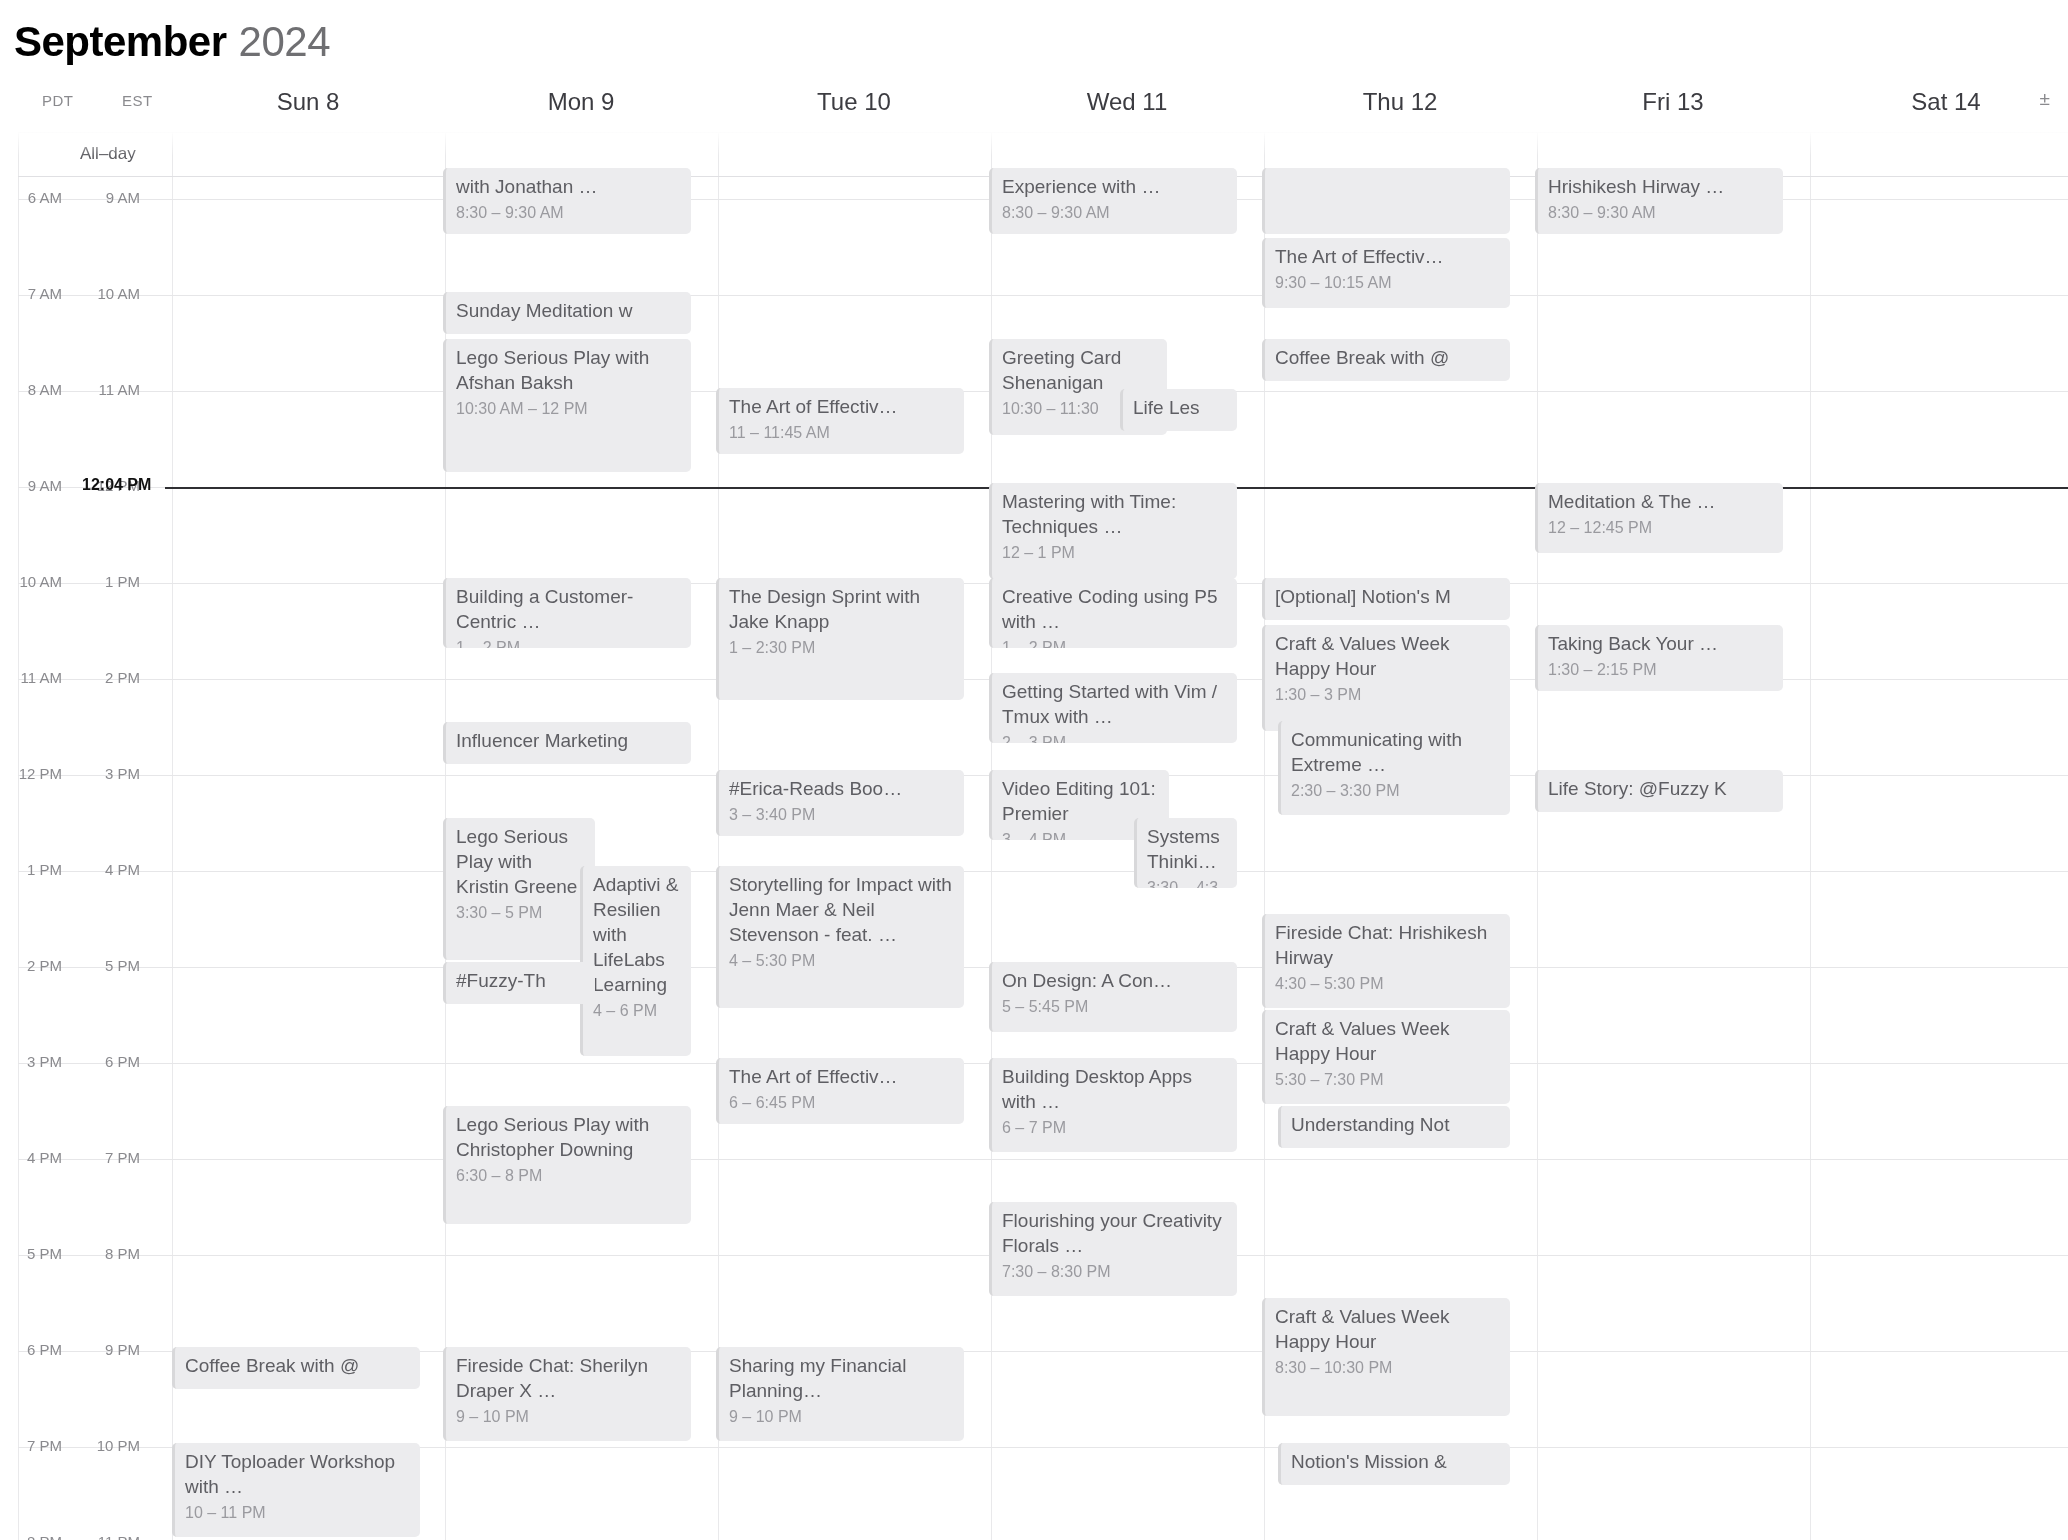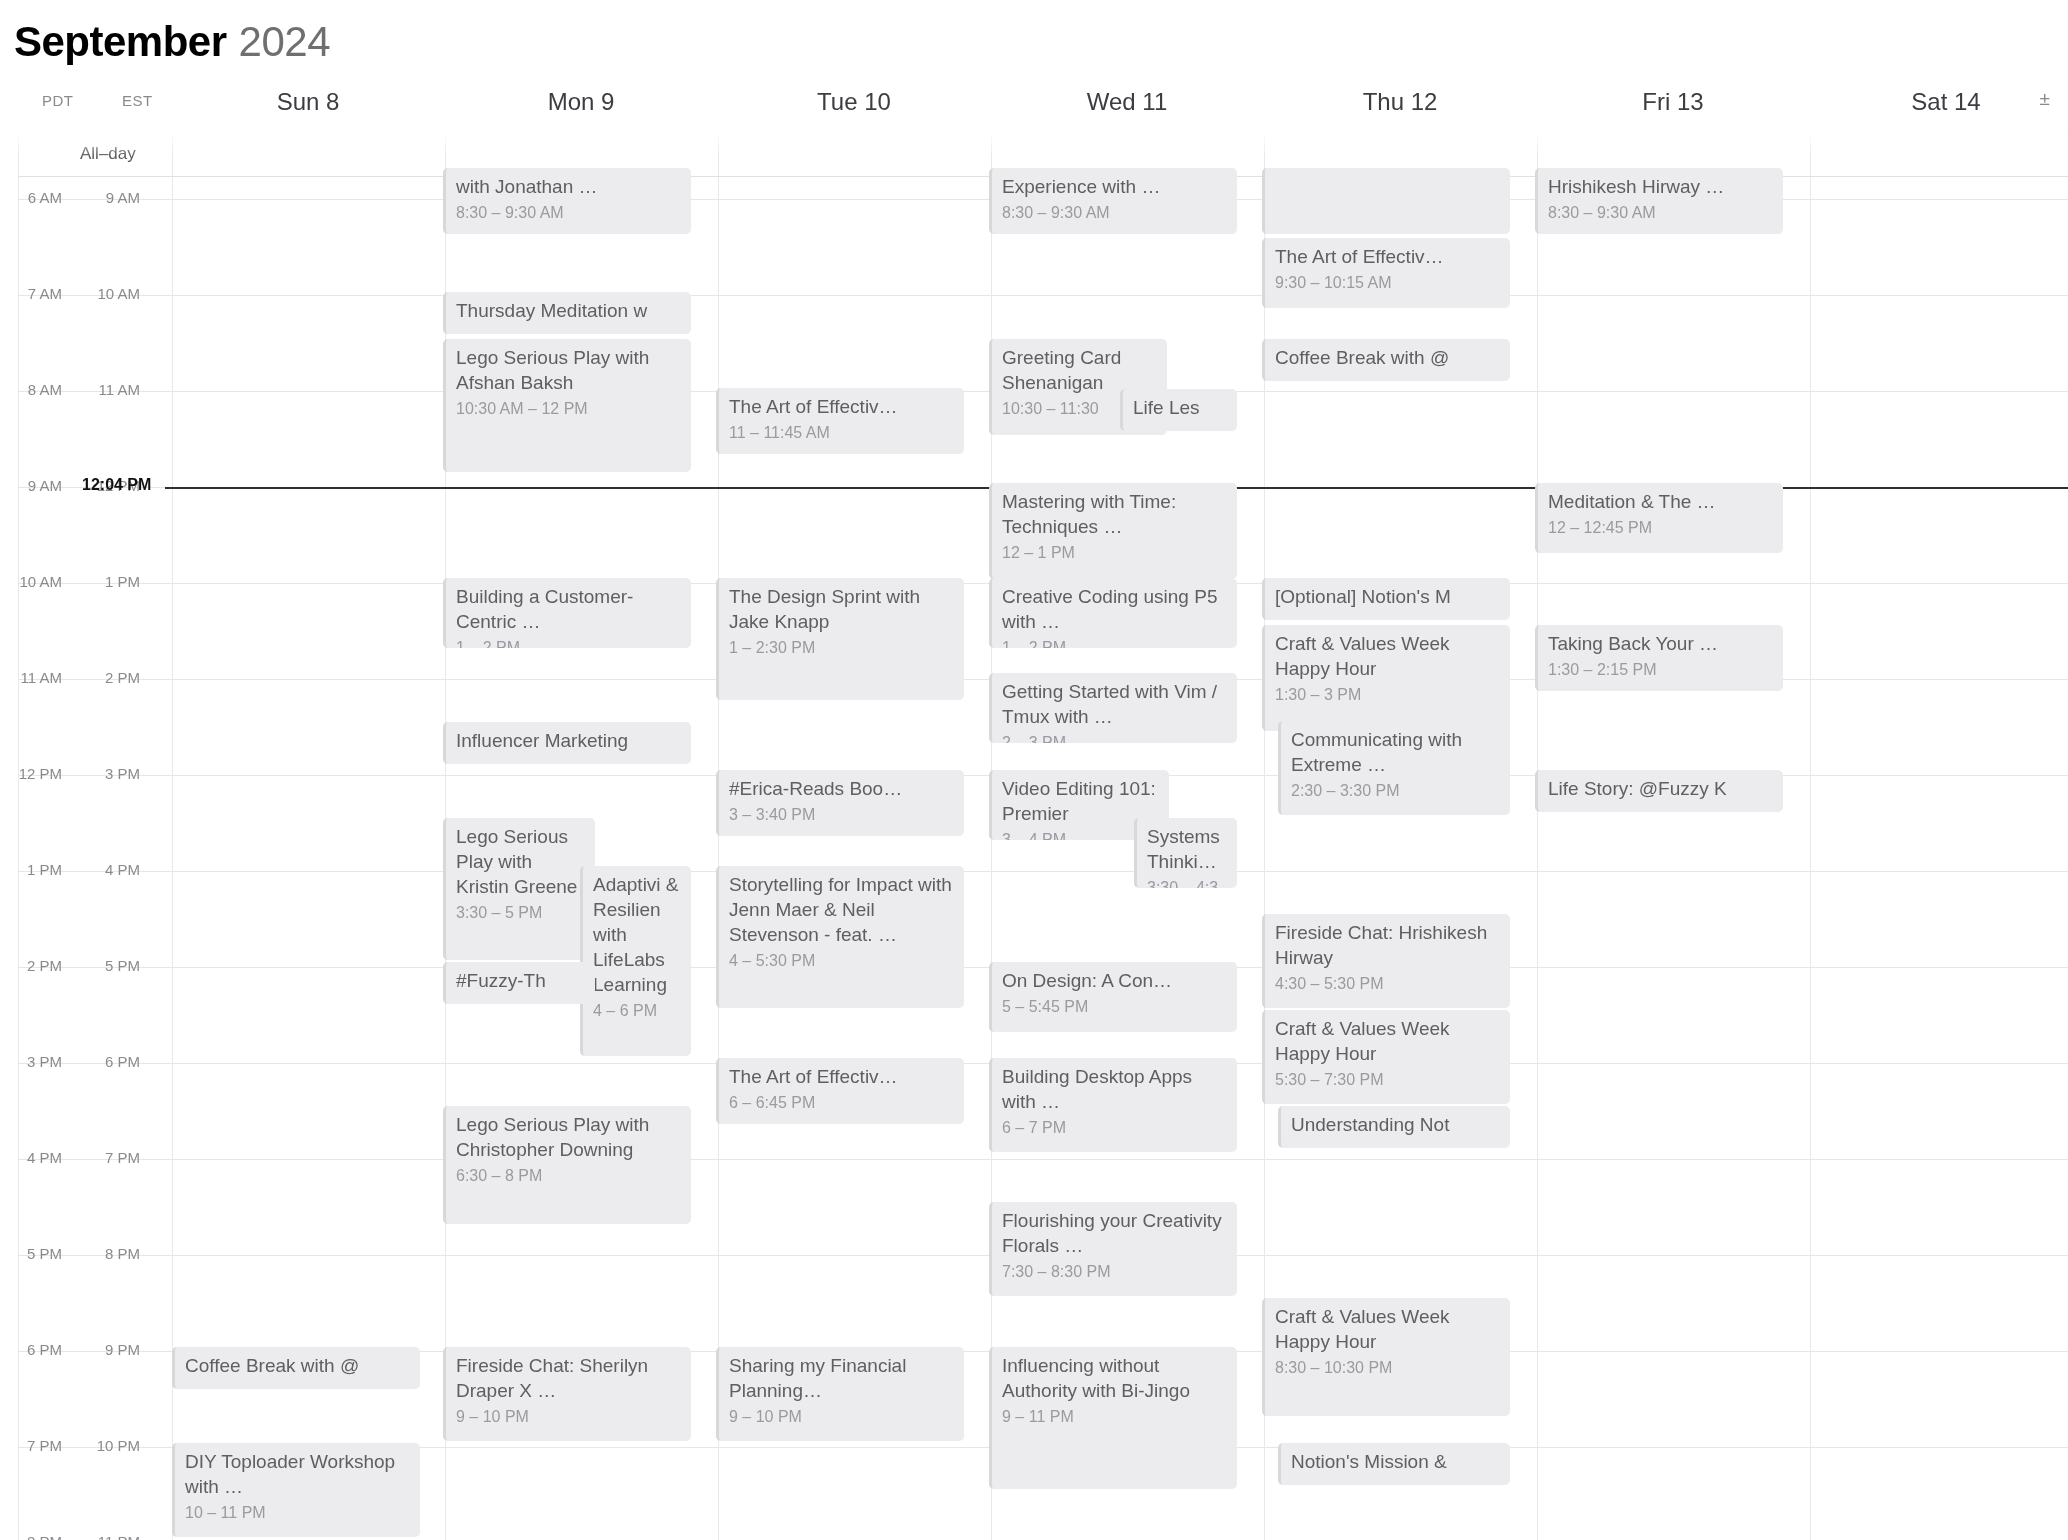--- a/index.html
+++ b/index.html
@@ -234,21 +234,21 @@
       </div>
       <div class="event" style="left: 1535px; top: 168px; width: 248px; height: 66px;">
         <span class="etitle">Hrishikesh Hirway …</span>
         <span class="etime">8:30 – 9:30 AM</span>
       </div>
       <div class="event" style="left: 1262px; top: 238px; width: 248px; height: 70px;">
         <span class="etitle">The Art of Effectiv…</span>
         <span class="etime">9:30 – 10:15 AM</span>
       </div>
       <div class="event" style="left: 443px; top: 292px; width: 248px; height: 42px;">
-        <span class="etitle">Thursday Meditation w</span>
+        <span class="etitle">Sunday Meditation w</span>
       </div>
       <div class="event" style="left: 443px; top: 339px; width: 248px; height: 133px;">
         <span class="etitle">Lego Serious Play with Afshan Baksh</span>
         <span class="etime">10:30 AM – 12 PM</span>
       </div>
       <div class="event" style="left: 716px; top: 388px; width: 248px; height: 66px;">
         <span class="etitle">The Art of Effectiv…</span>
         <span class="etime">11 – 11:45 AM</span>
       </div>
       <div class="event" style="left: 989px; top: 339px; width: 178px; height: 96px;">
@@ -372,24 +372,20 @@
         <span class="etitle">Coffee Break with @</span>
       </div>
       <div class="event" style="left: 443px; top: 1347px; width: 248px; height: 94px;">
         <span class="etitle">Fireside Chat: Sherilyn Draper X …</span>
         <span class="etime">9 – 10 PM</span>
       </div>
       <div class="event" style="left: 716px; top: 1347px; width: 248px; height: 94px;">
         <span class="etitle">Sharing my Financial Planning…</span>
         <span class="etime">9 – 10 PM</span>
       </div>
-      <div class="event" style="left: 989px; top: 1347px; width: 248px; height: 142px;">
-        <span class="etitle">Influencing without Authority with Bi-Jingo</span>
-        <span class="etime">9 – 11 PM</span>
-      </div>
       <div class="event" style="left: 1278px; top: 1443px; width: 232px; height: 42px;">
         <span class="etitle">Notion's Mission &amp;</span>
       </div>
       <div class="event" style="left: 172px; top: 1443px; width: 248px; height: 94px;">
         <span class="etitle">DIY Toploader Workshop with …</span>
         <span class="etime">10 – 11 PM</span>
       </div>
     </div>
   <div class="topfade"></div>
 </div>

